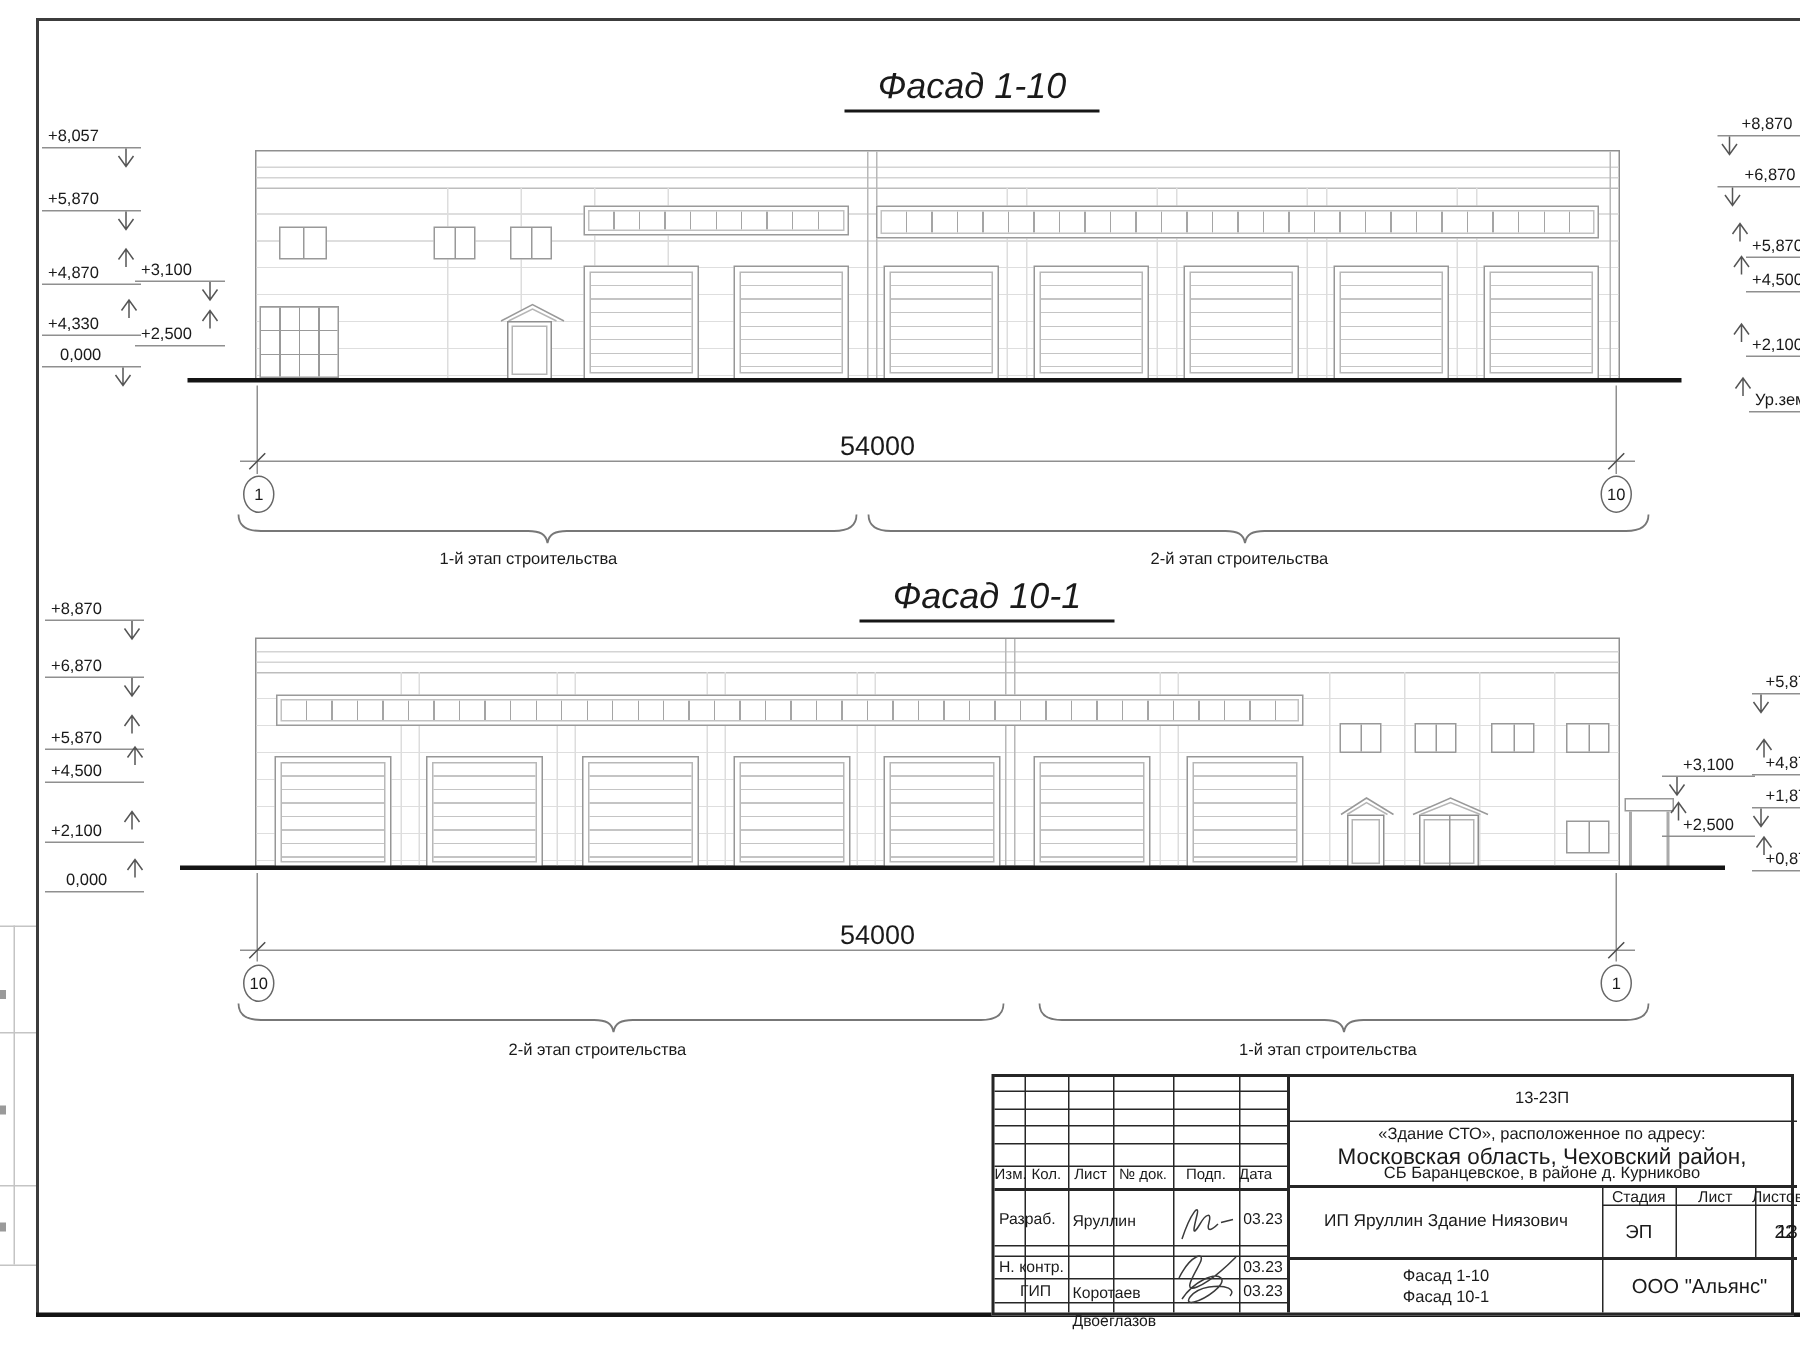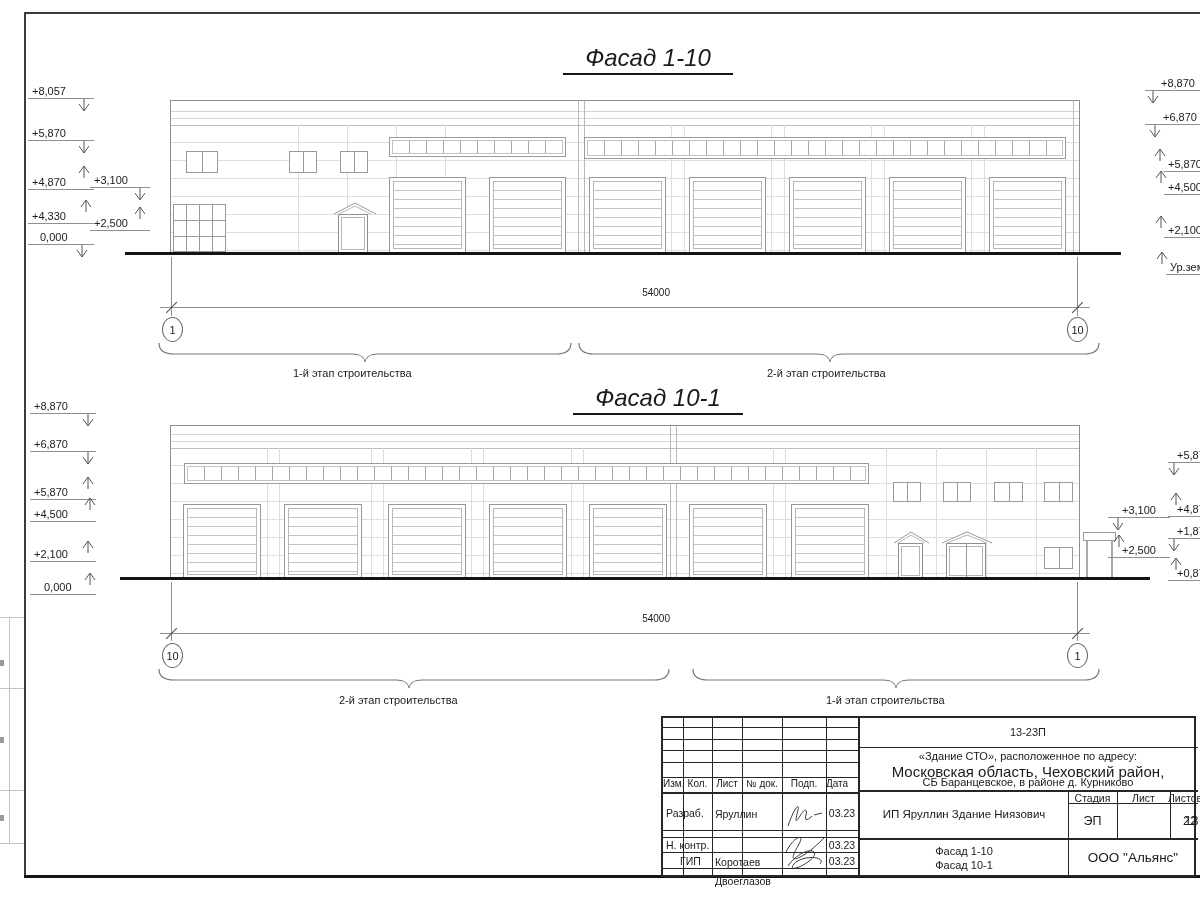--- a/index.html
+++ b/index.html
@@ -26,21 +26,21 @@
   .ddoor{position:absolute;border:1px solid #8f8f8f;background:#fff;box-sizing:border-box;}
   .ddoor-in{position:absolute;left:2px;right:2px;top:2px;bottom:2px;border:1px solid #b5b5b5;}
   .grid-win{position:absolute;border:1px solid #999;background:#fff;box-sizing:border-box;}
   
   .dimline{position:absolute;height:1px;background:#8f8f8f;}
   .extline{position:absolute;width:1px;background:#8f8f8f;}
   .tick{position:absolute;width:15px;height:1px;background:#4a4a4a;transform:rotate(-45deg);}
   .bubble{position:absolute;width:21px;height:25px;border:1px solid #676767;border-radius:50%;
           text-align:center;font-size:11px;line-height:24px;background:#fff;box-sizing:border-box;}
   .lbl{position:absolute;font-size:11px;text-align:left;white-space:nowrap;}
-  .dimtxt{position:absolute;font-size:10px;text-align:right;}
+  .dimtxt{position:absolute;font-size:18px;text-align:left;}
   .ftitle{position:absolute;font-size:24px;font-style:italic;text-align:center;
           border-bottom:2px solid #161616;padding-bottom:1px;white-space:nowrap;}
   
   .emark{position:absolute;font-size:11px;white-space:nowrap;}
   .emark-t{position:absolute;left:4px;top:0;}
   .emark-u{position:absolute;left:0;right:0;top:13px;height:1px;background:#8f8f8f;}
   .arr{position:absolute;width:12px;height:14px;}
   .arr path{stroke:#555;stroke-width:1;fill:none;}
   
   .tb{position:absolute;border:2px solid #262626;background:#fff;box-sizing:border-box;}

